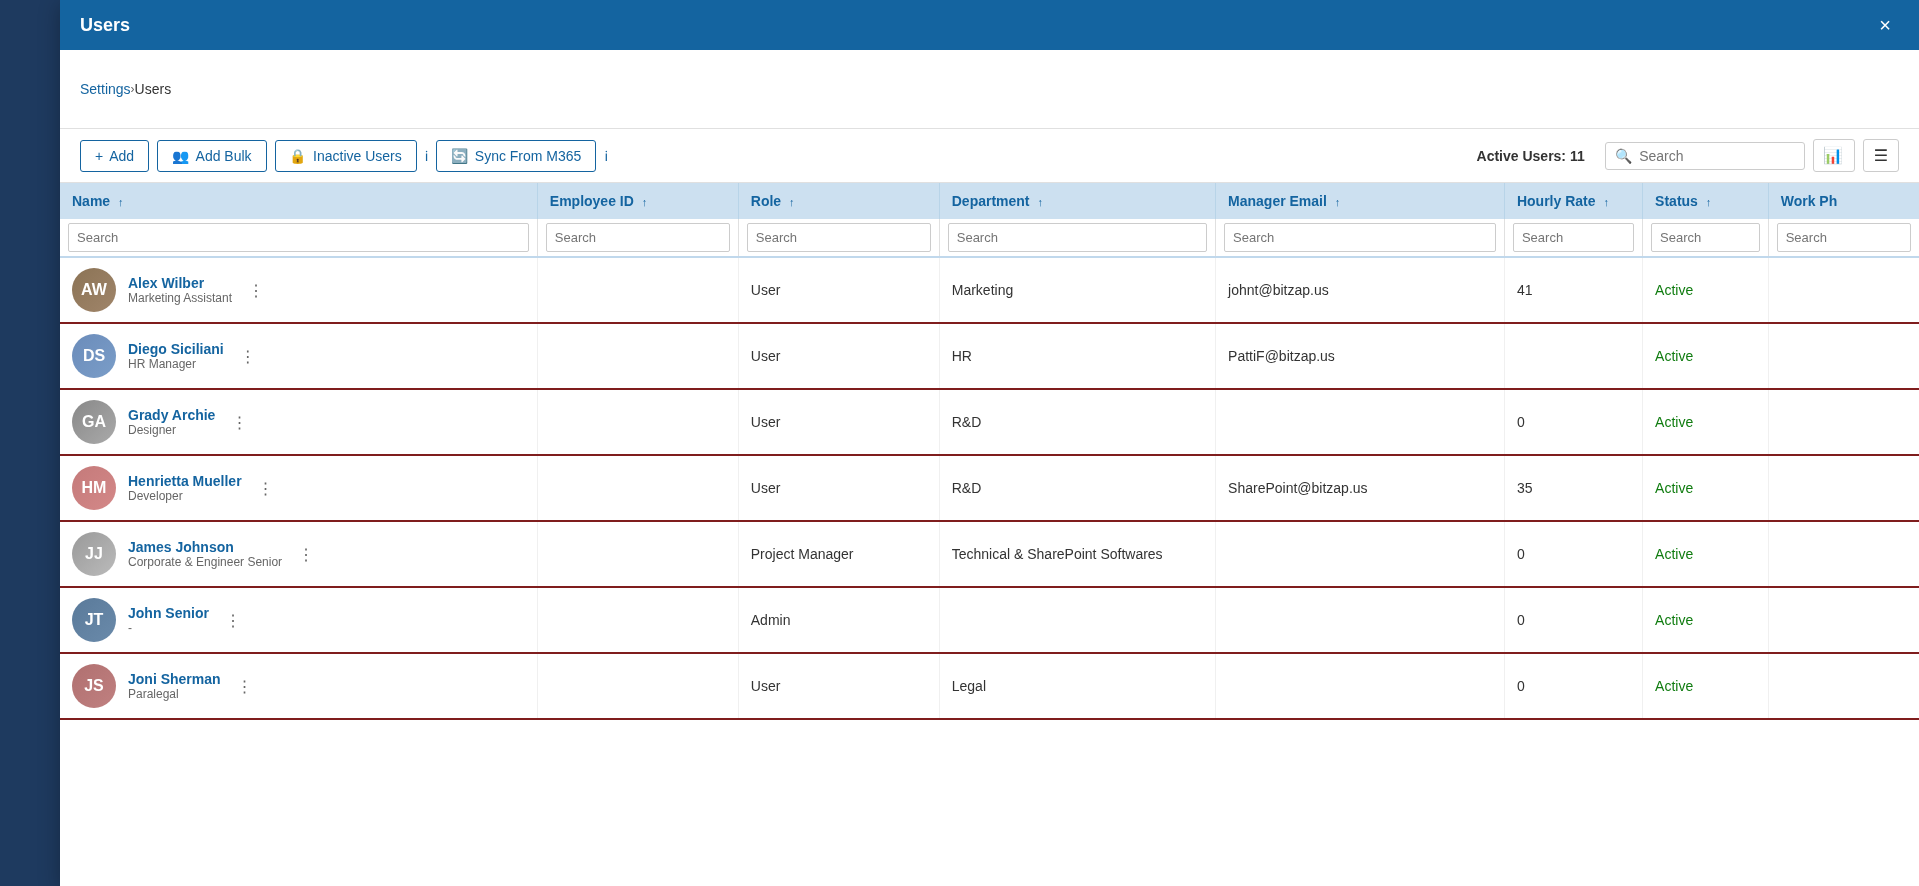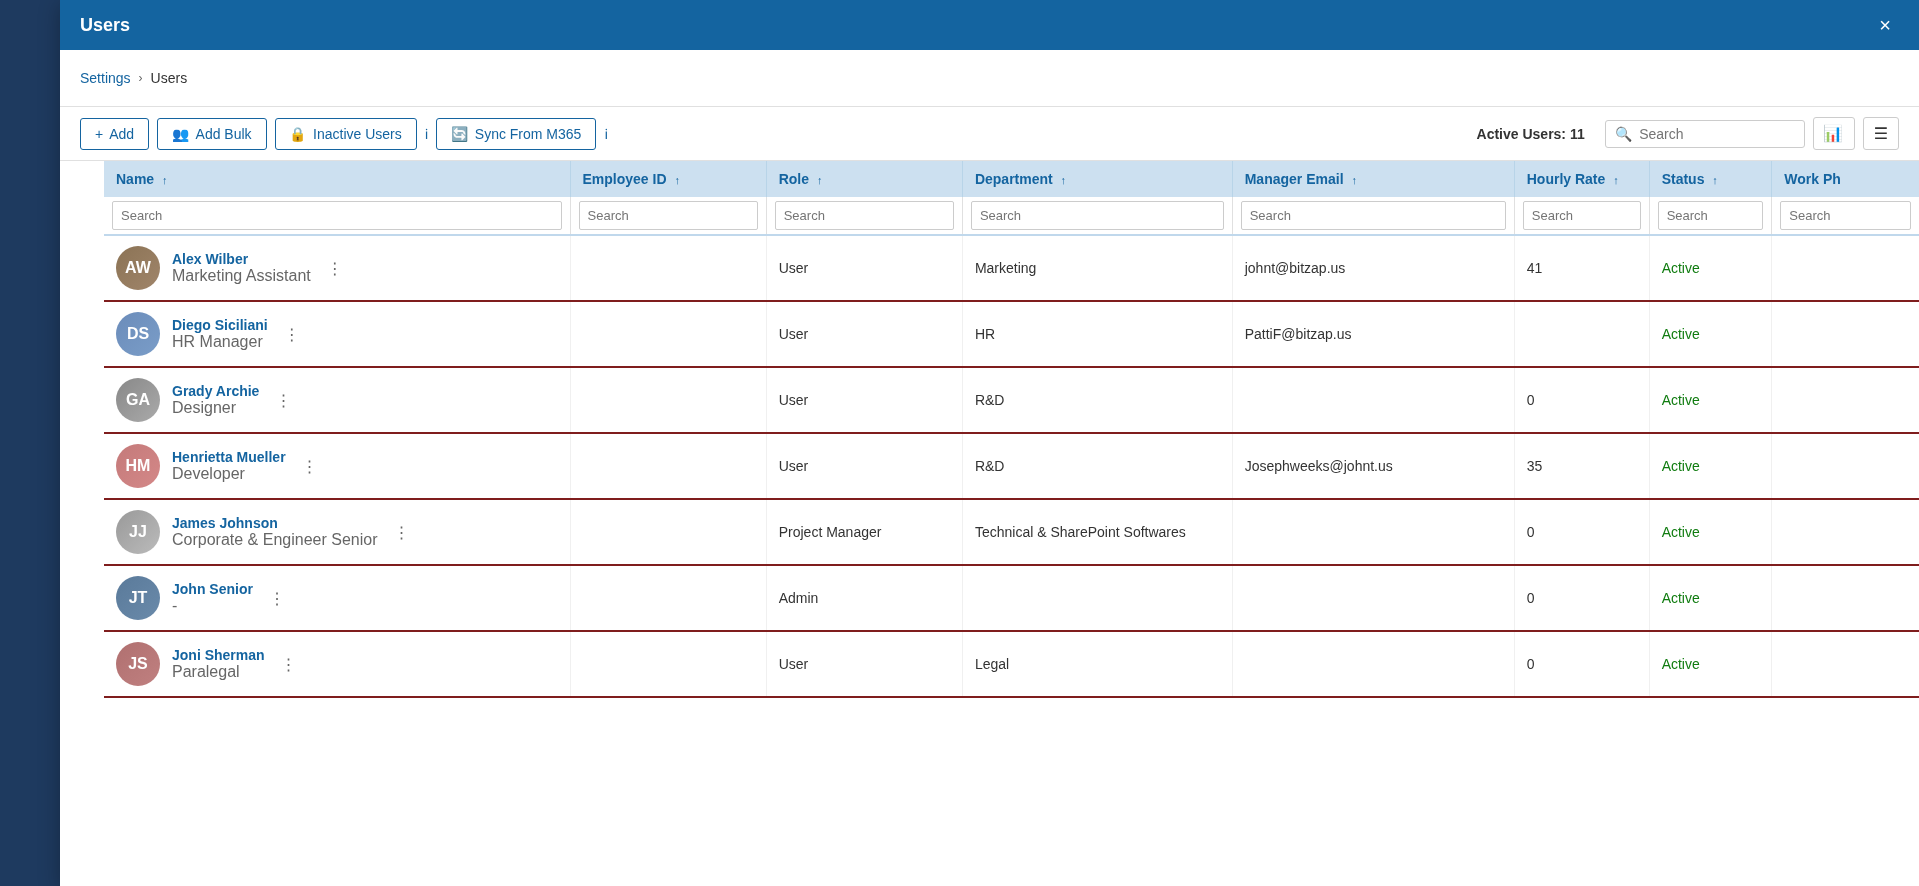--- a/index.html
+++ b/index.html
@@ -43,24 +43,24 @@
       background: none;
       border: none;
       color: #fff;
       font-size: 20px;
       cursor: pointer;
       padding: 4px 8px;
       line-height: 1;
     }
 
     .breadcrumb-bar {
-      padding: 20px 20px;
-      display: flex;
-      align-items: center;
-      gap: 8px;
+      padding: 31px 20px;
+      display: flex;
+      align-items: center;
+      gap: 0;
       border-bottom: 1px solid #e0e0e0;
       background: #fff;
     }
 
     .breadcrumb-item {
       color: #1464a0;
       font-size: 14px;
       cursor: pointer;
     }
 
@@ -161,21 +161,20 @@
       cursor: pointer;
       color: #333;
       font-size: 16px;
       display: flex;
       align-items: center;
     }
 
     .table-container {
       flex: 1;
       overflow: auto;
-      margin-left: 44px;
     }
 
     table {
       width: 100%;
       border-collapse: collapse;
       table-layout: fixed;
     }
 
     thead {
       position: sticky;
@@ -274,21 +273,21 @@
       color: #fff;
     }
 
     .user-info .user-name {
       font-weight: 600;
       font-size: 14px;
       color: #1464a0;
     }
 
     .user-info .user-title {
-      font-size: 16px;
+      font-size: 12px;
       color: #666;
     }
 
     .row-menu-btn {
       background: none;
       border: none;
       cursor: pointer;
       color: #666;
       font-size: 16px;
       padding: 4px;
@@ -516,21 +515,21 @@
         <div class="user-info">
           <div class="user-name">Henrietta Mueller</div>
           <div class="user-title">Developer</div>
         </div>
         <button class="row-menu-btn">⋮</button>
       </div>
     </td>
     <td class="col-empid"></td>
     <td class="col-role">User</td>
     <td class="col-dept">R&amp;D</td>
-    <td class="col-manager">Josephweeks@johnt.us</td>
+    <td class="col-manager">SharePoint@bitzap.us</td>
     <td class="col-hourly">35</td>
     <td class="col-status status-active">Active</td>
     <td class="col-work"></td>
   </tr>
             <tr>
     <td class="col-name">
       <div class="user-cell">
         <div class="avatar av-james">
           <span class="avatar-initials">JJ</span>
         </div>

